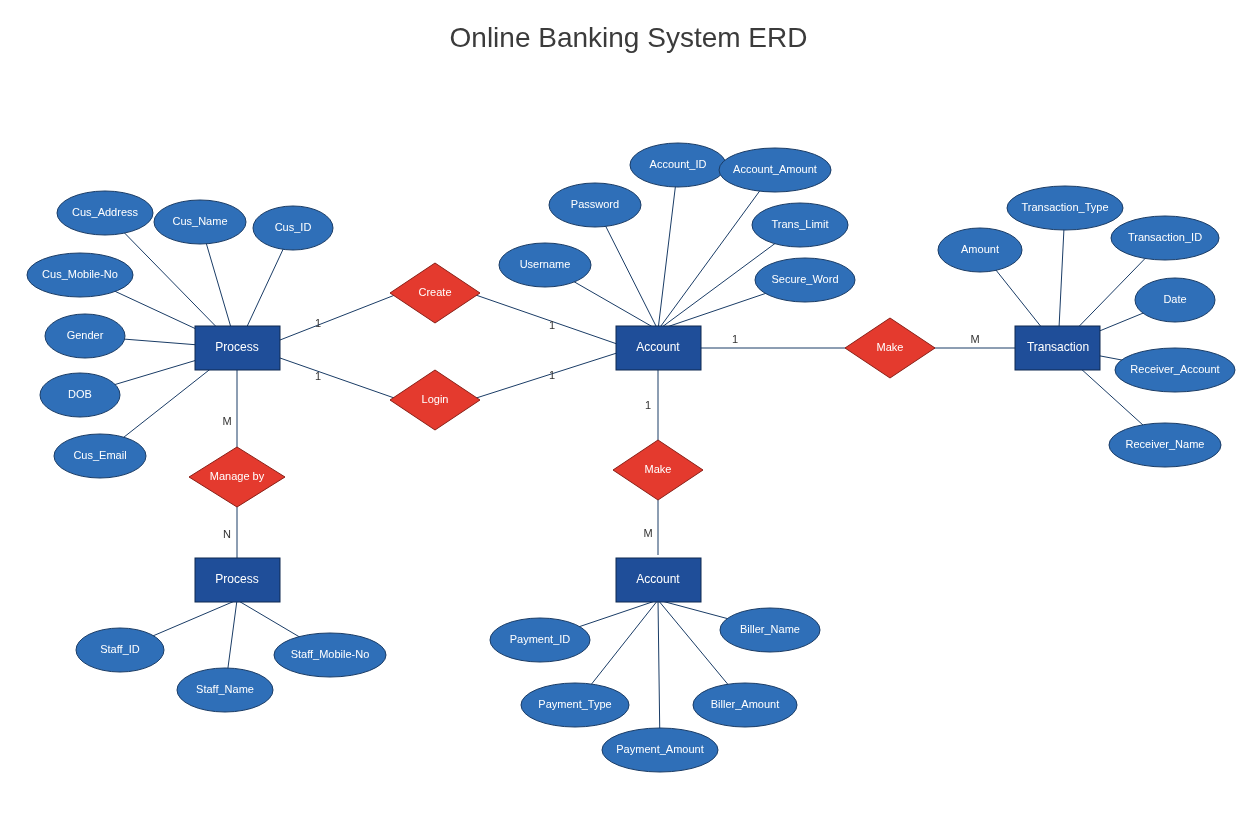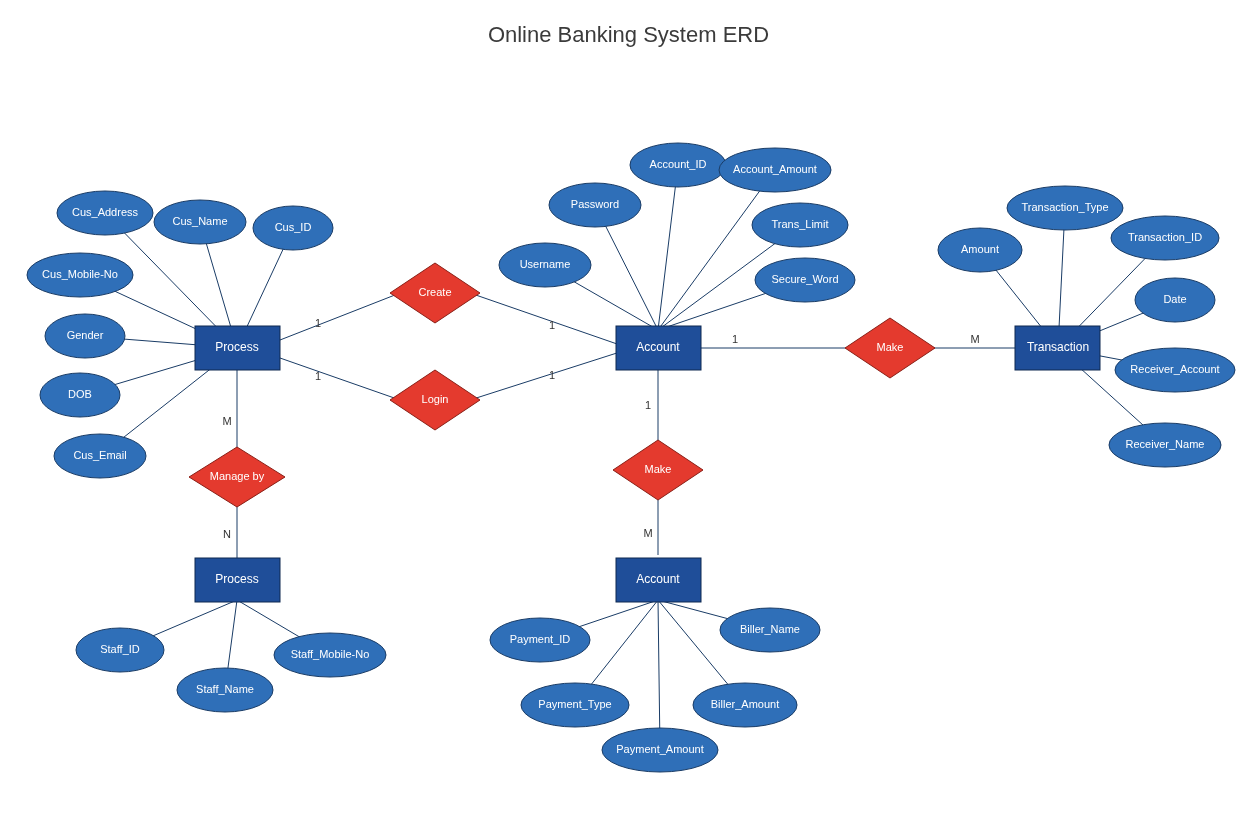--- a/index.html
+++ b/index.html
@@ -1,16 +1,16 @@
 <!DOCTYPE html>
 <html><head>
 <meta charset="utf-8">
 <style>
   html,body{margin:0;padding:0;width:1257px;height:818px;font-family:Arial,Helvetica,sans-serif;background:#fff;position:relative;overflow:hidden}
-  .title{position:absolute;left:0;right:0;top:22px;text-align:center;font-size:22px;color:#3b3b3b}
+  .title{position:absolute;left:0;right:0;top:22px;text-align:center;font-size:28px;color:#3b3b3b}
   svg{position:absolute;left:0;top:0}
   .entity{fill:#1f4e99;stroke:#0f2950;stroke-width:1}
   .entity-text{fill:#fff;font-size:12px;text-anchor:middle;dominant-baseline:middle}
   .attr{fill:#2f6fb8;stroke:#1a3c66;stroke-width:1}
   .attr-text{fill:#fff;font-size:11px;text-anchor:middle;dominant-baseline:middle}
   .rel{fill:#e43a2e;stroke:#8a1f16;stroke-width:1}
   .rel-text{fill:#fff;font-size:11px;text-anchor:middle;dominant-baseline:middle}
   .edge{stroke:#1a3c66;stroke-width:1;fill:none}
   .card{fill:#333;font-size:11px;text-anchor:middle;dominant-baseline:middle}
 </style>

